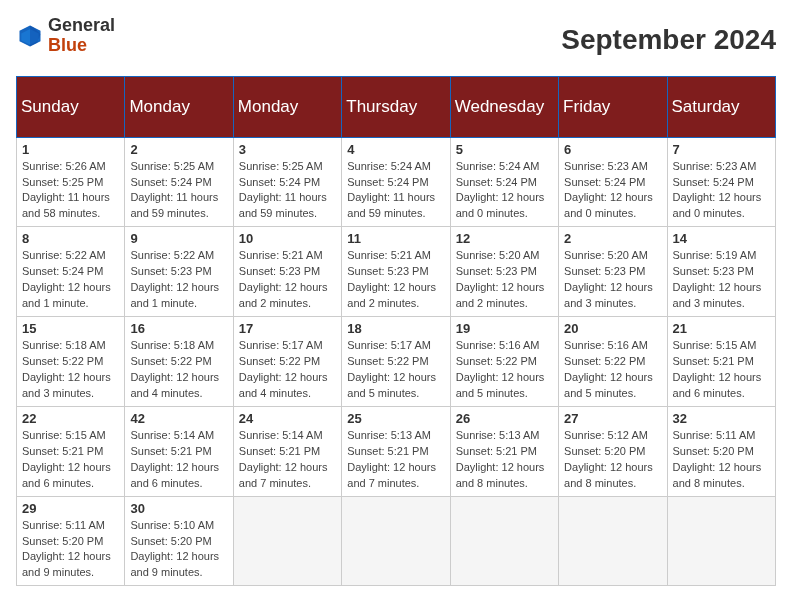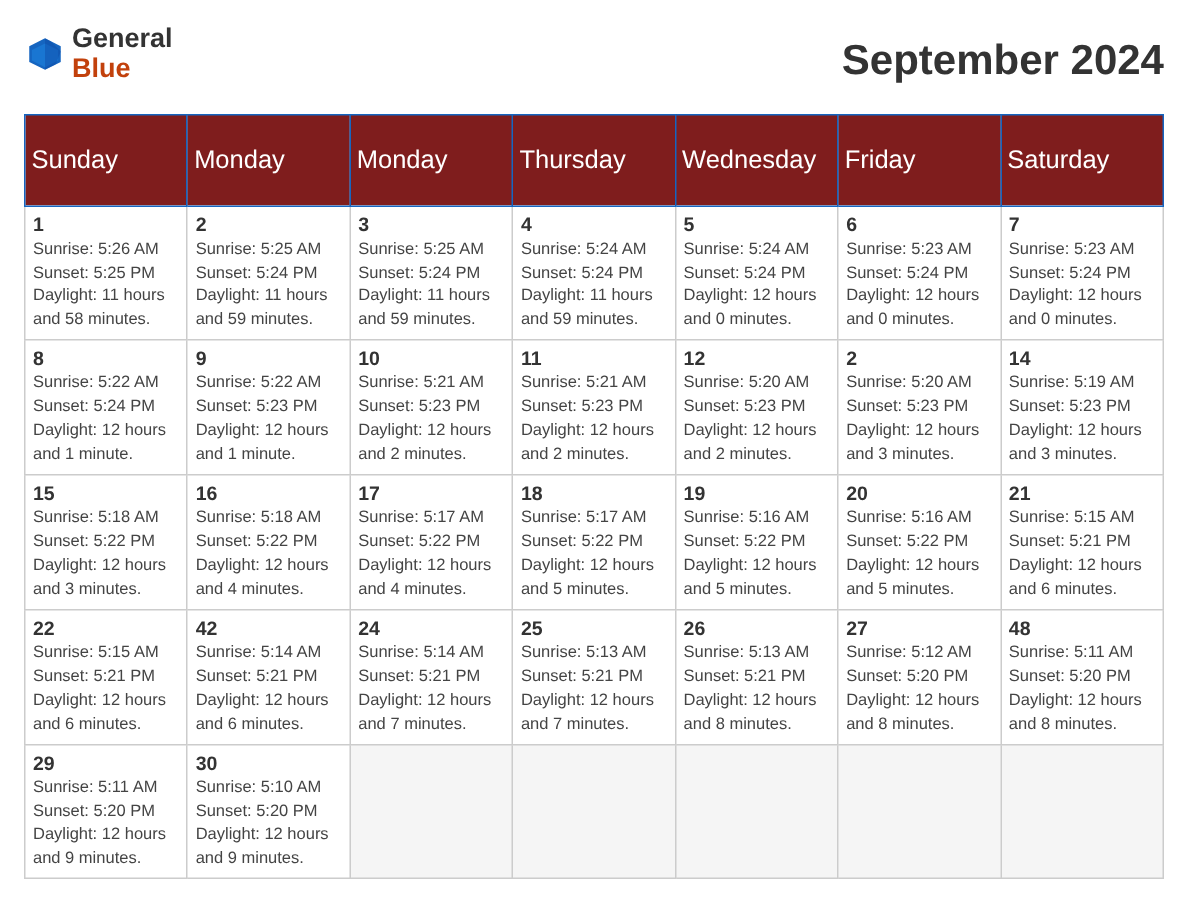--- a/index.html
+++ b/index.html
@@ -224,21 +224,21 @@
         </td>
         <td>
           <span class="day-num">26</span>
           <div class="day-info">Sunrise: 5:13 AM<br>Sunset: 5:21 PM<br>Daylight: 12 hours and 8 minutes.</div>
         </td>
         <td>
           <span class="day-num">27</span>
           <div class="day-info">Sunrise: 5:12 AM<br>Sunset: 5:20 PM<br>Daylight: 12 hours and 8 minutes.</div>
         </td>
         <td>
-          <span class="day-num">48</span>
+          <span class="day-num">32</span>
           <div class="day-info">Sunrise: 5:11 AM<br>Sunset: 5:20 PM<br>Daylight: 12 hours and 8 minutes.</div>
         </td>
       </tr>
       <tr>
         <td>
           <span class="day-num">29</span>
           <div class="day-info">Sunrise: 5:11 AM<br>Sunset: 5:20 PM<br>Daylight: 12 hours and 9 minutes.</div>
         </td>
         <td>
           <span class="day-num">30</span>

